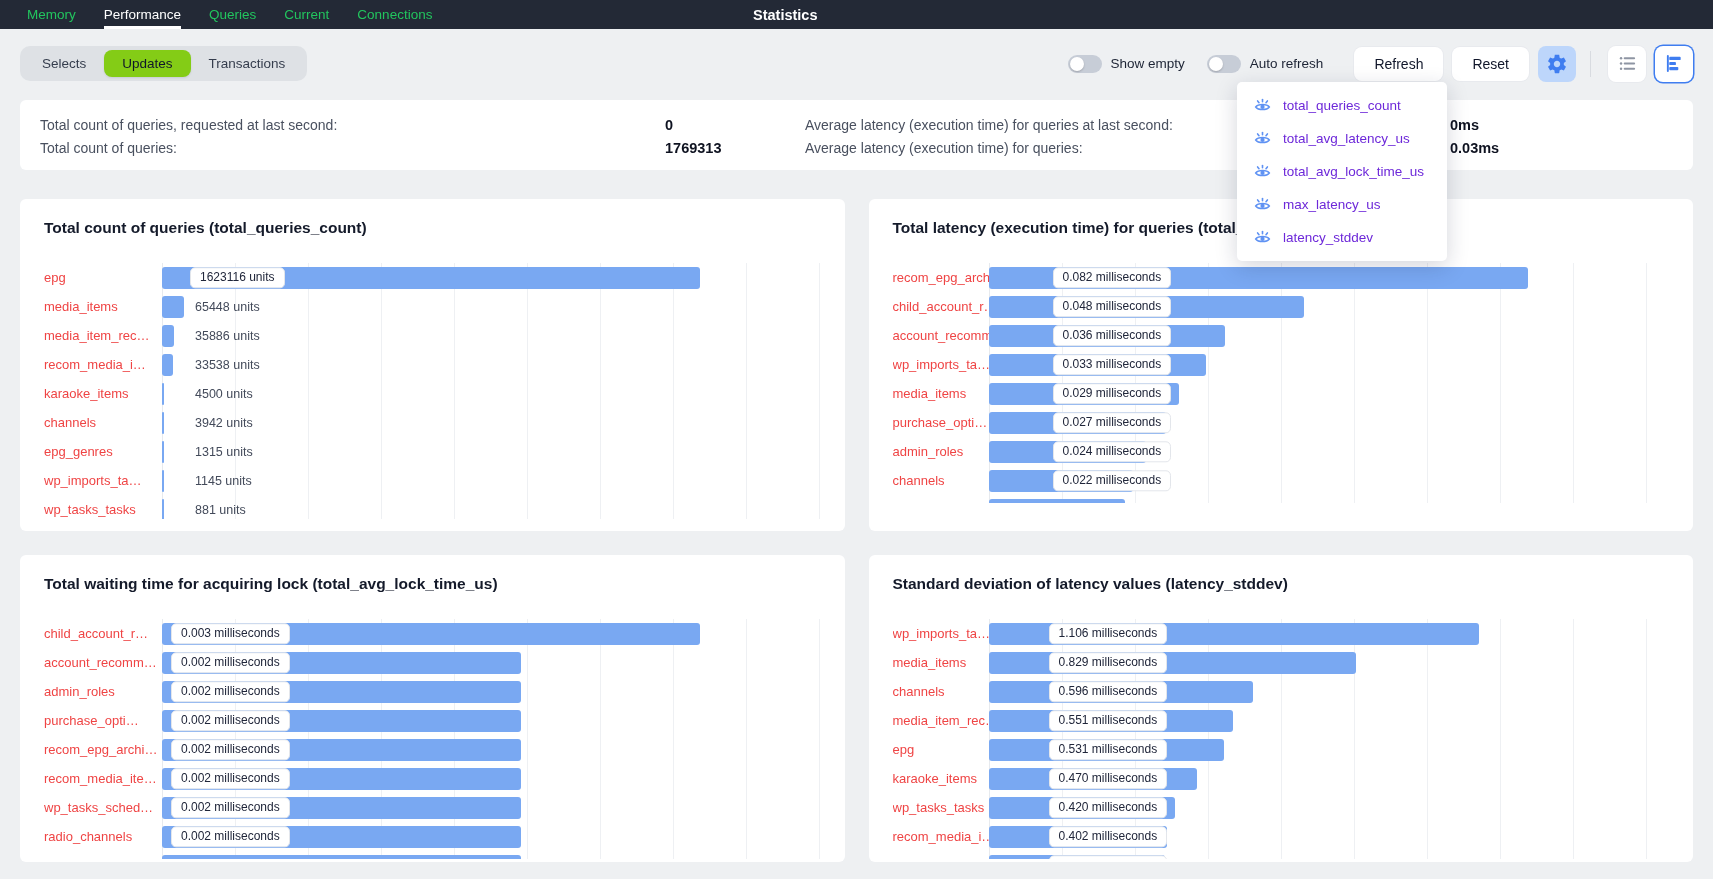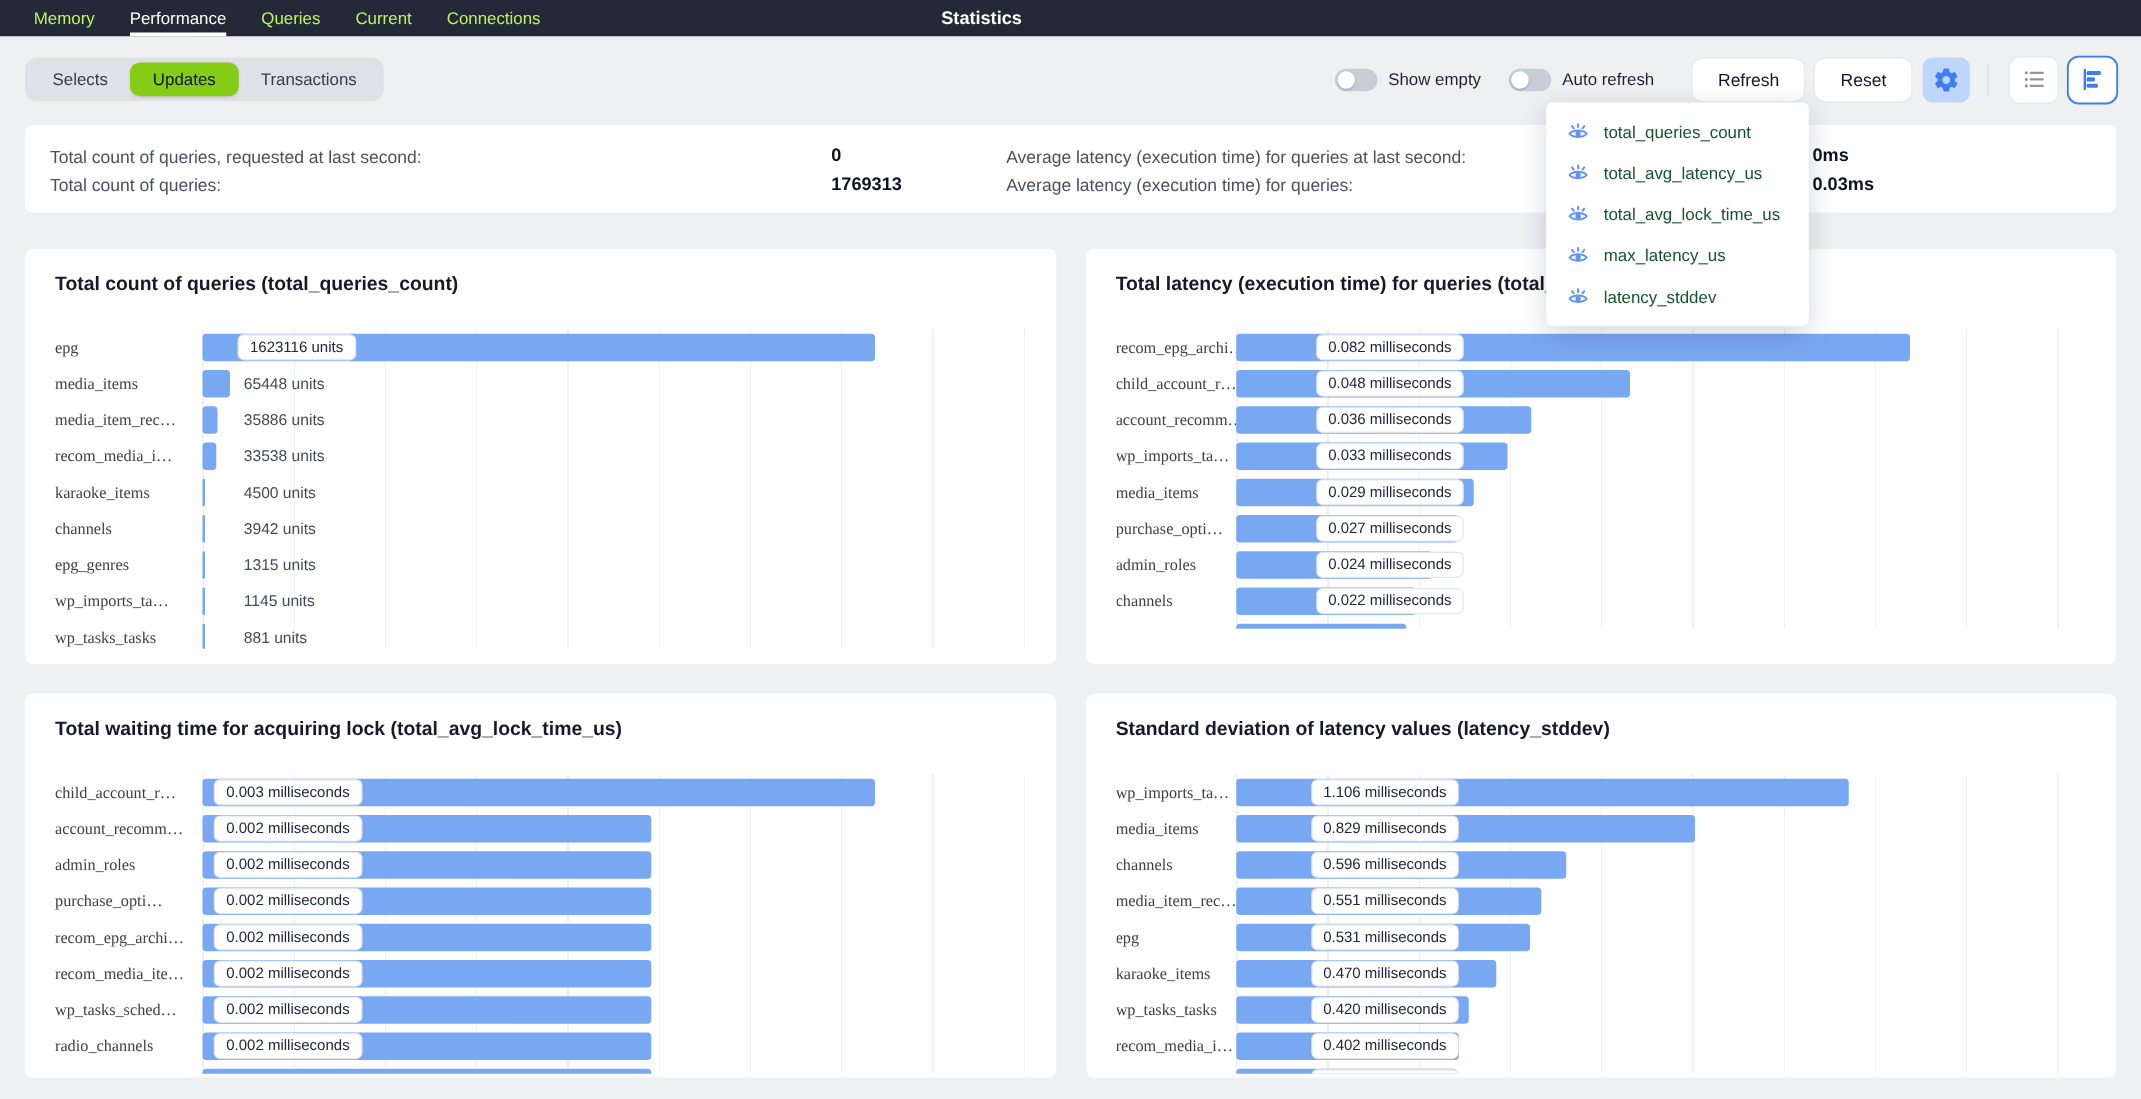--- a/index.html
+++ b/index.html
@@ -3,21 +3,21 @@
 <meta charset="utf-8">
 <style>
   * { box-sizing: border-box; margin: 0; padding: 0; }
   html,body { width:1713px; height:879px; overflow:hidden; }
   body {
     font-family: "Liberation Sans", "DejaVu Sans", sans-serif;
     background:#eef0f2; position:relative; color:#1c2334;
   }
   
   .navbar { height:29px; background:#232936; display:flex; align-items:stretch; padding-left:27px; position:relative; }
-  .nav-item { color:#bef264; font-size:13.5px; margin-right:28px; display:flex; align-items:center;
+  .nav-item { color:#22c55e; font-size:13.5px; margin-right:28px; display:flex; align-items:center;
     border-bottom:3px solid transparent; padding-top:3px; cursor:pointer; }
   .nav-item.active { color:#ffffff; border-bottom-color:#ffffff; }
   .nav-title { position:absolute; left:753px; top:0; height:29px; display:flex; align-items:center;
     color:#ffffff; font-weight:bold; font-size:14.5px; }
   
   .toolbar { margin:16px 20px 0; height:37px; display:flex; justify-content:space-between; align-items:center; }
   .tabs { background:#dee1e5; border-radius:10px; padding:4px; display:flex; }
   .tab { border:none; background:transparent; font-family:inherit; font-size:13.5px; color:#353d4d;
     padding:6px 18px; border-radius:8px; cursor:pointer; }
   .tab.active { background:#84cc16; color:#10162a; box-shadow:0 1px 2px rgba(20,30,60,.10); }
@@ -53,34 +53,34 @@
   .c3 .plot { height:240px; } .c4 .plot { height:240px; }
   .left-card  { --labw:118px; }
   .right-card { --labw:96px; }
   .c1 { --chipoff:28px; --plainoff:33px; }
   .c2 { --chipoff:64px; } .c3 { --chipoff:9px; } .c4 { --chipoff:60px; }
   .gridlines { position:absolute; left:var(--labw); right:0; top:0; bottom:0;
     border-left:1px solid #e7eaee;
     background:repeating-linear-gradient(to right, transparent 0 72px, #eef0f3 72px 73px); }
   .rows { position:relative; }
   .row { height:29px; display:grid; grid-template-columns:var(--labw) 1fr; align-items:center; }
-  .row-label { font-size:13px; color:#404040; white-space:nowrap; overflow:hidden; padding-right:22px;font-family:Liberation Serif, serif; }
+  .row-label { font-size:13px; color:#ef4444; white-space:nowrap; overflow:hidden; padding-right:22px; }
   .track { position:relative; height:22px; }
   .bar { position:absolute; left:0; top:0; height:22px; background:#79a8f2; border-radius:3px; }
   .chip { position:absolute; left:var(--chipoff); top:50%; transform:translateY(-50%);
     background:#ffffff; border:1px solid #e3e6eb; border-radius:5px; padding:2.5px 9px;
     font-size:12px; color:#20263a; white-space:nowrap; line-height:1.2; }
   .plain-val { position:absolute; left:var(--plainoff,33px); top:50%; transform:translateY(-50%);
     font-size:12.5px; color:#434a5a; white-space:nowrap; }
   
   .dropdown { position:absolute; left:1237px; top:82px; width:210px; background:#ffffff; border-radius:5px;
     box-shadow:0 6px 22px rgba(20,30,60,.18); padding:7px 0; z-index:50; }
   .dd-item { height:33px; display:flex; align-items:center; padding:0 17px; cursor:pointer; }
   .dd-item svg { flex:0 0 auto; margin-right:12px; }
-  .dd-item span { font-size:13.5px; color:#14532d; }
+  .dd-item span { font-size:13.5px; color:#6d28d9; }
 </style>
 </head>
 <body>
 
 <div class="navbar">
   <div id="nav-items" style="display:flex">
       <div class="nav-item">Memory</div>
       <div class="nav-item active">Performance</div>
       <div class="nav-item">Queries</div>
       <div class="nav-item">Current</div>

